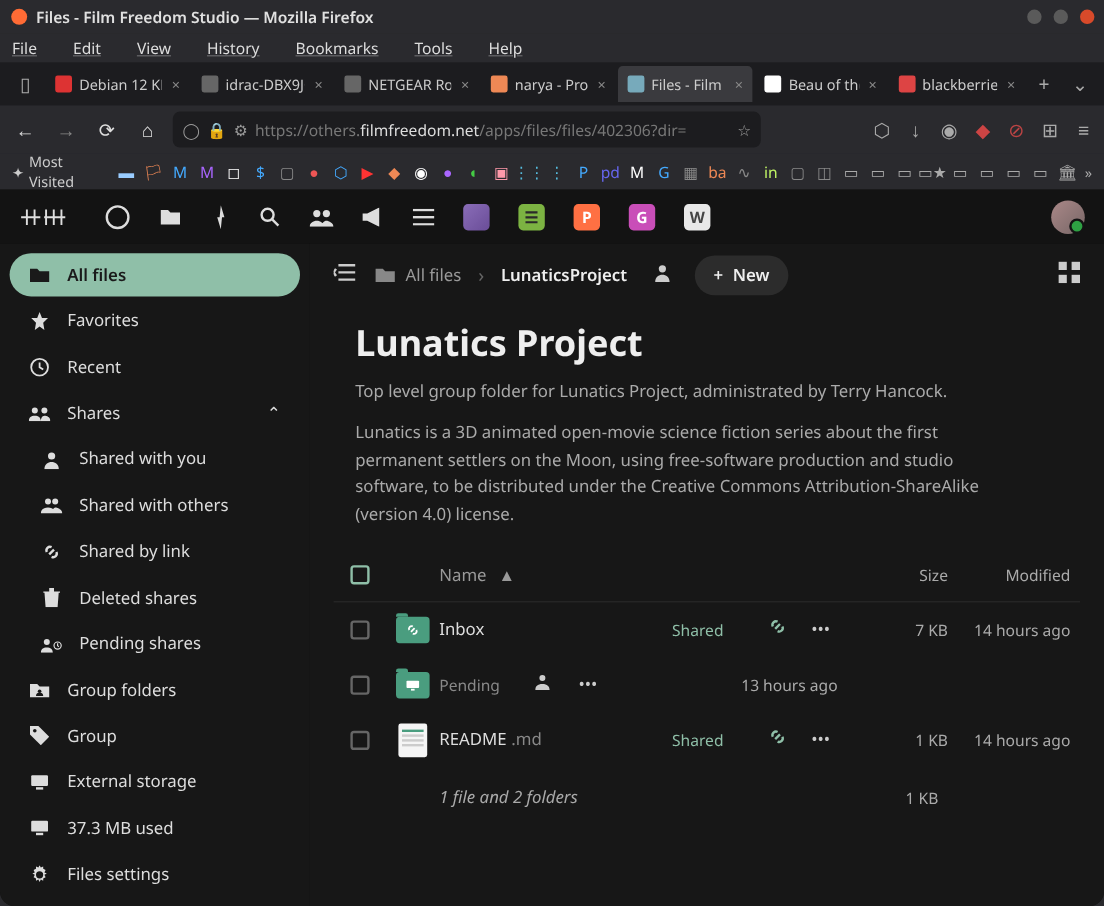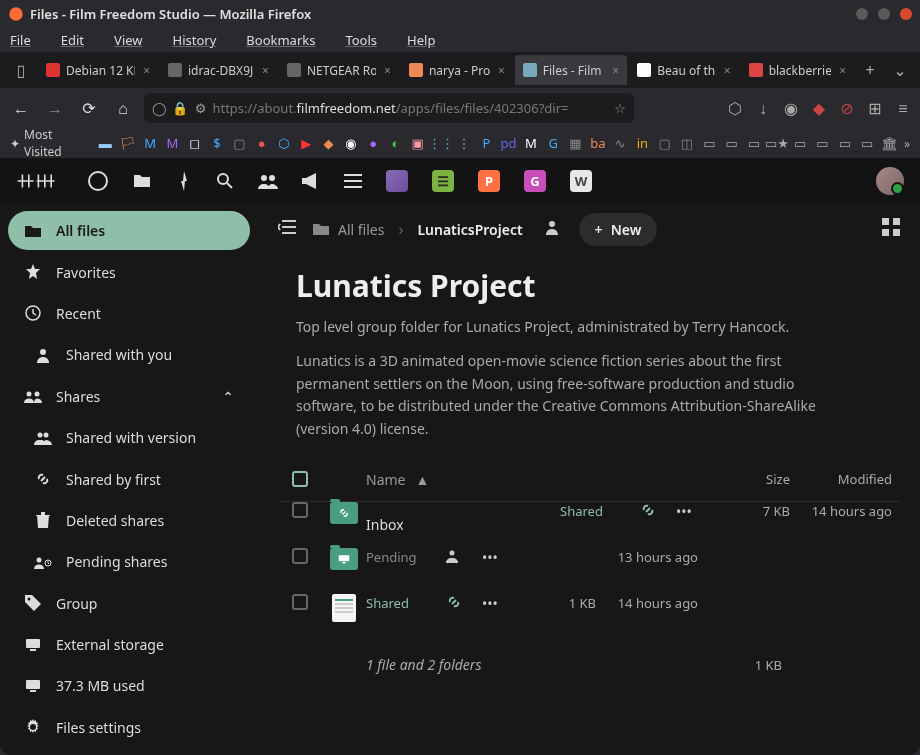--- a/index.html
+++ b/index.html
@@ -72,21 +72,21 @@
 .new-btn { background: #2c2c2c; border-radius: 18px; padding: 7px 16px; display: flex; align-items: center; gap: 8px; color: #eee; font-size: 14px; font-weight: 600; }
 .view-grid { margin-left: auto; color: #ccc; }
 
 .content-header { padding: 10px 38px 18px; }
 .content-title { font-size: 30px; font-weight: 700; color: #eee; margin-bottom: 10px; }
 .content-desc { font-size: 14px; color: #aaa; line-height: 1.6; margin-bottom: 12px; }
 .content-desc2 { font-size: 14px; color: #aaa; line-height: 1.6; max-width: 560px; }
 
 .file-table { padding: 0 20px; }
 .file-head { display: flex; align-items: center; height: 44px; color: #999; font-size: 14px; border-bottom: 1px solid #2a2a2a; }
-.file-row { display: flex; height: 46px; color: #ddd; font-size: 14px; }
+.file-row { display: flex; align-items: center; height: 46px; color: #ddd; font-size: 14px; }
 .col-check { width: 44px; display: flex; justify-content: center; }
 .checkbox { width: 16px; height: 16px; border: 2px solid #666; border-radius: 3px; }
 .file-head .checkbox { border-color: #8fbfa8; }
 .col-icon { width: 44px; display: flex; justify-content: center; }
 .col-name { flex: 1; display: flex; align-items: center; gap: 4px; }
 .col-name .ext { color: #888; }
 .col-shared { width: 80px; color: #8fbfa8; font-size: 13px; }
 .col-shared.pending { color: #888; }
 .col-link { width: 36px; color: #8fbfa8; }
 .col-add { width: 36px; color: #ccc; }
@@ -175,21 +175,21 @@
   <div class="urlbar-row">
     <div class="nav-btn enabled">←</div>
     <div class="nav-btn">→</div>
     <div class="nav-btn enabled">⟳</div>
     <div class="nav-btn enabled">⌂</div>
     <div class="urlbar">
       <span>◯</span>
       <span>🔒</span>
       <span>⚙</span>
       <span class="url-text">
-        <span class="dim">https://</span><span class="dim">about.</span><span class="bright">filmfreedom.net</span><span class="dim">/apps/files/files/402306?dir=</span>
+        <span class="dim">https://</span><span class="dim">others.</span><span class="bright">filmfreedom.net</span><span class="dim">/apps/files/files/402306?dir=</span>
       </span>
       <span>☆</span>
     </div>
     <div class="toolbar-icons">
       <span>⬡</span>
       <span>↓</span>
       <span>◉</span>
       <span style="color:#c44">◆</span>
       <span style="color:#b44">⊘</span>
       <span>⊞</span>
@@ -216,21 +216,21 @@
     <span class="bm" style="color:#f9a">▣</span>
     <span class="bm" style="color:#5bd">⋮⋮</span>
     <span class="bm" style="color:#5bd">⋮</span>
     <span class="bm" style="color:#4af">P</span>
     <span class="bm" style="color:#66e">pd</span>
     <span class="bm" style="color:#fff">M</span>
     <span class="bm" style="color:#4af">G</span>
     <span class="bm" style="color:#888">▦</span>
     <span class="bm" style="color:#e85">ba</span>
     <span class="bm" style="color:#888">∿</span>
-    <span class="bm" style="color:#eab308">in</span>
+    <span class="bm" style="color:#bef264">in</span>
     <span class="bm" style="color:#888">▢</span>
     <span class="bm" style="color:#888">◫</span>
     <span class="bm" style="color:#aaa">▭</span>
     <span class="bm" style="color:#aaa">▭</span>
     <span class="bm" style="color:#aaa">▭</span>
     <span class="bm" style="color:#aaa">▭★</span>
     <span class="bm" style="color:#aaa">▭</span>
     <span class="bm" style="color:#aaa">▭</span>
     <span class="bm" style="color:#aaa">▭</span>
     <span class="bm" style="color:#aaa">▭</span>
@@ -310,76 +310,86 @@
           </div>
           <div class="side-item">
             <span class="side-icon">
               <svg width="16" height="16" viewBox="0 0 16 16" fill="none" stroke="currentColor" stroke-width="1.5">
                 <circle cx="8" cy="8" r="7"></circle>
                 <path d="M8 4v4l3 2"></path>
               </svg>
             </span>
             <span>Recent</span>
           </div>
-          <div class="side-item sub">
-            <span class="side-icon">
-              <svg width="14" height="16" viewBox="0 0 14 16" fill="currentColor">
-                <circle cx="7" cy="5" r="3"></circle>
-                <path d="M1 16c0-4 3-6 6-6s6 2 6 6"></path>
-              </svg>
-            </span>
-            <span>Shared with you</span>
-          </div>
           <div class="side-item">
             <span class="side-icon">
               <svg width="18" height="14" viewBox="0 0 18 14" fill="currentColor">
                 <circle cx="5" cy="5" r="2.5"></circle>
                 <circle cx="13" cy="5" r="2.5"></circle>
                 <path d="M0 14c0-3 2-4.5 5-4.5s5 1.5 5 4.5M10 14c0-2 1-4.5 3-4.5s5 1 5 4.5"></path>
               </svg>
             </span>
             <span>Shares</span>
             <span class="side-expand">⌃</span>
           </div>
           <div class="side-item sub">
             <span class="side-icon">
+              <svg width="14" height="16" viewBox="0 0 14 16" fill="currentColor">
+                <circle cx="7" cy="5" r="3"></circle>
+                <path d="M1 16c0-4 3-6 6-6s6 2 6 6"></path>
+              </svg>
+            </span>
+            <span>Shared with you</span>
+          </div>
+          <div class="side-item sub">
+            <span class="side-icon">
               <svg width="18" height="14" viewBox="0 0 18 14" fill="currentColor">
                 <circle cx="6" cy="4" r="2.5"></circle>
                 <circle cx="12" cy="4" r="2.5"></circle>
                 <path d="M0 14c0-3 2-5 6-5s6 2 6 5M9 14c0-3 2-5 3-5s6 1 6 5"></path>
               </svg>
             </span>
-            <span>Shared with version</span>
+            <span>Shared with others</span>
           </div>
           <div class="side-item sub">
             <span class="side-icon">
               <svg width="16" height="16" viewBox="0 0 16 16" fill="none" stroke="currentColor" stroke-width="2">
                 <path d="M6 10l4-4M4 8a3 3 0 014-4M12 8a3 3 0 01-4 4"></path>
               </svg>
             </span>
-            <span>Shared by first</span>
+            <span>Shared by link</span>
           </div>
           <div class="side-item sub">
             <span class="side-icon">
               <svg width="14" height="16" viewBox="0 0 14 16" fill="currentColor">
                 <path d="M1 3h12l-1 13H2zM5 0h4v3H5zM0 3h14v1H0z"></path>
               </svg>
             </span>
             <span>Deleted shares</span>
           </div>
           <div class="side-item sub">
             <span class="side-icon">
               <svg width="18" height="14" viewBox="0 0 18 14" fill="currentColor">
                 <circle cx="5" cy="5" r="2.5"></circle>
                 <path d="M0 14c0-3 2-4.5 5-4.5s5 1.5 5 4.5"></path>
                 <circle cx="14" cy="8" r="3" fill="none" stroke="currentColor"></circle>
                 <path d="M14 6v2l1 1" stroke="currentColor" fill="none"></path>
               </svg>
             </span>
             <span>Pending shares</span>
+          </div>
+          <div class="side-item">
+            <span class="side-icon">
+              <svg width="18" height="14" viewBox="0 0 18 14" fill="currentColor">
+                <path d="M1 2h6l2 2h8v9H1z"></path>
+                <circle cx="9" cy="8" r="1.5" fill="#171717"></circle>
+                <path d="M6 12c0-2 1-3 3-3s3 1 3 3" fill="#171717"></path>
+              </svg>
+            </span>
+            <span>Group folders</span>
           </div>
           <div class="side-item">
             <span class="side-icon">
               <svg width="16" height="16" viewBox="0 0 16 16" fill="currentColor">
                 <path d="M0 0h7l9 9-7 7-9-9z"></path>
                 <circle cx="4" cy="4" r="1.5" fill="#171717"></circle>
               </svg>
             </span>
             <span>Group</span>
           </div>
@@ -508,20 +518,24 @@
                 <div class="col-size"></div>
                 <div class="col-modified">13 hours ago</div>
               </div>
               <div class="file-row">
                 <div class="col-check">
                   <div class="checkbox"></div>
                 </div>
                 <div class="col-icon">
                   <div class="file-ic"></div>
                 </div>
+                <div class="col-name">
+                  <span>README</span>
+                  <span class="ext">.md</span>
+                </div>
                 <div class="col-shared">Shared</div>
                 <div class="col-link"><svg width="16" height="16" viewBox="0 0 16 16" fill="none" stroke="#8fbfa8" stroke-width="2">
                     <path d="M6 10l4-4M4 8a3 3 0 014-4M12 8a3 3 0 01-4 4"></path>
                   </svg></div>
                 <div class="col-more">•••</div>
                 <div class="col-size">1 KB</div>
                 <div class="col-modified">14 hours ago</div>
               </div>
             </div>
           <div class="file-summary">

